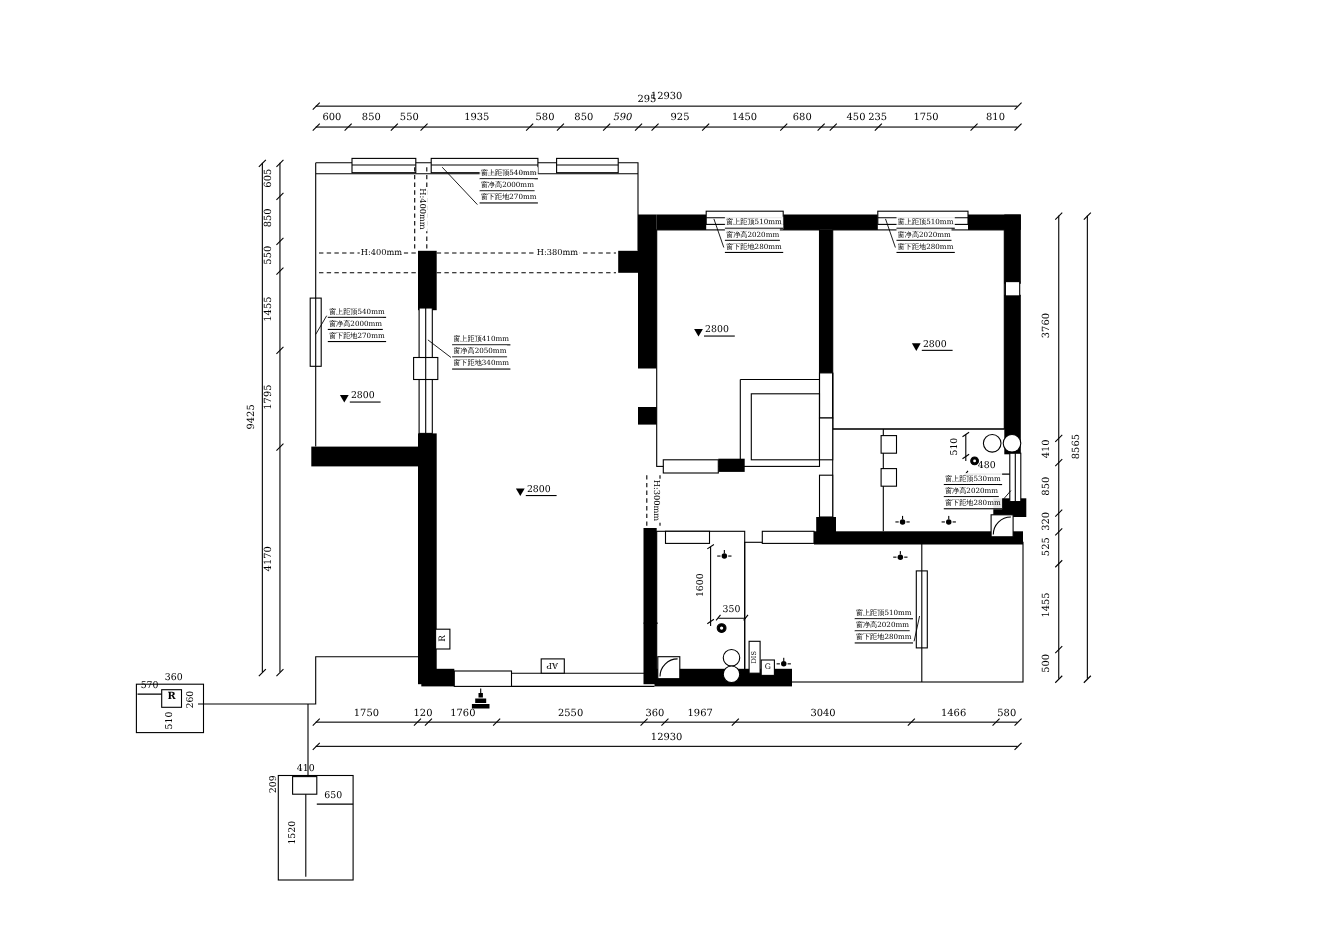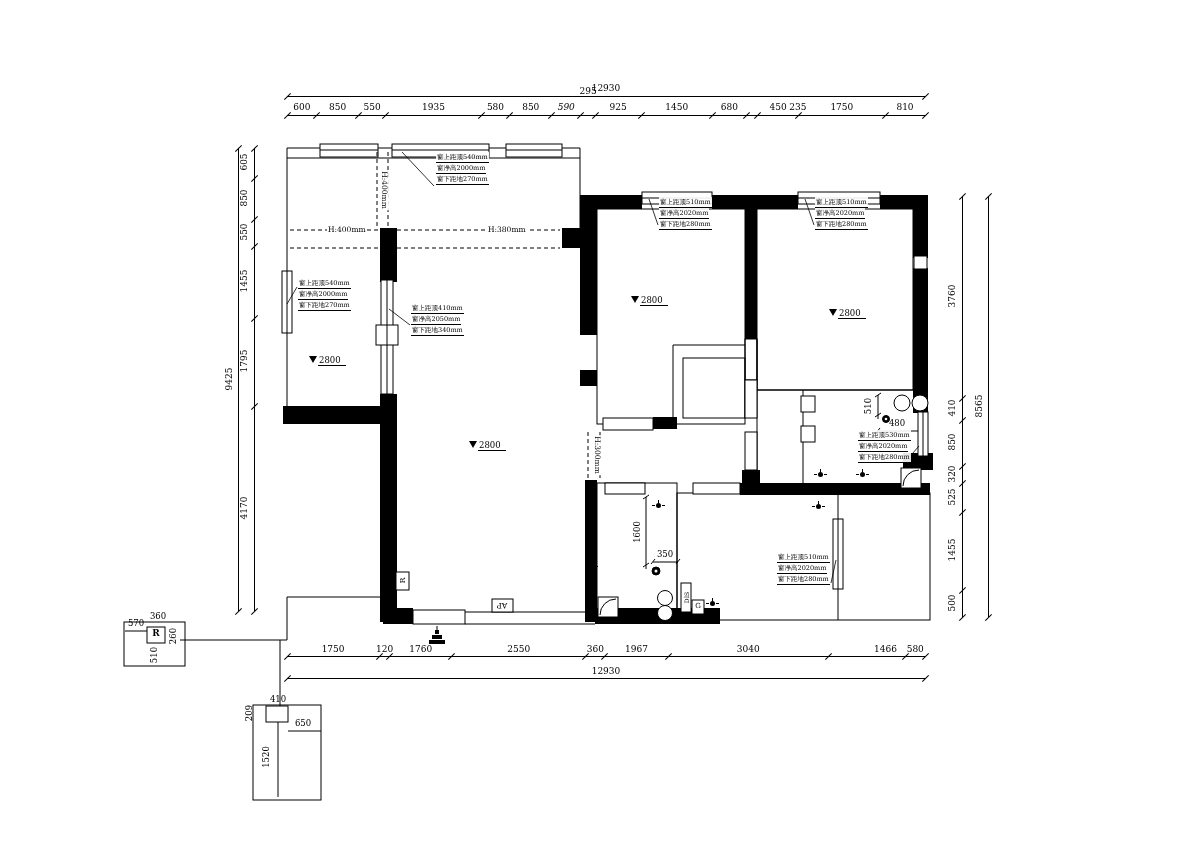--- a/index.html
+++ b/index.html
@@ -6,21 +6,21 @@
   body{width:1200px;height:848px;position:relative;font-family:"DejaVu Serif",serif;color:#000;overflow:hidden}
   #plan{position:absolute;left:0;top:0;width:1200px;height:848px}
   .t{position:absolute;white-space:nowrap;line-height:10px}
   .h-label{font-size:7.5px;background:#fff;padding:0 1px}
   .sd{font-size:8.5px;text-align:center;width:30px}
   .rot{transform:rotate(-90deg);transform-origin:center}
   .rot90{transform:rotate(90deg);transform-origin:center}
   .rot180{transform:rotate(180deg);transform-origin:center}
   .note-group{position:absolute}
   .note{display:block;font-size:6.5px;line-height:10px;border-bottom:0.7px solid #000;width:max-content;background:rgba(255,255,255,.9);padding:0 1px}
-  .level{position:absolute;display:flex;align-items:flex-start;gap:1px}
+  .level{position:absolute;display:flex;align-items:flex-end;gap:1px}
   .tri{width:0;height:0;border-left:4px solid transparent;border-right:4px solid transparent;border-top:7px solid #000}
   .num{font-size:8.5px;line-height:9px;border-bottom:1px solid #000;padding:0 5px 0 1px}
   .lamp{position:absolute;width:15px;height:7px;display:flex;align-items:center}
   .lamp::before,.lamp::after{content:"";flex:1;height:1px;background:#000;margin:0 1px}
   .lamp i{width:5px;height:5px;background:#000;border-radius:50%;position:relative;flex:none}
   .lamp i::after{content:"";position:absolute;left:2px;top:-3px;width:1px;height:3px;background:#000}
   .dim-label{position:absolute;font-size:9px;text-align:center;line-height:10px}
   .eq{position:absolute;text-align:center;line-height:9px}
 </style>
 </head>
@@ -278,21 +278,21 @@
     <div style="position: absolute; left: 823.797px; top: 656px; width: 9px; height: 1px; background: rgb(0, 0, 0); transform: rotate(-45deg);"></div>
     <div style="position: absolute; left: 901.012px; top: 656px; width: 9px; height: 1px; background: rgb(0, 0, 0); transform: rotate(-45deg);"></div>
     <div style="position: absolute; left: 920.5px; top: 656px; width: 9px; height: 1px; background: rgb(0, 0, 0); transform: rotate(-45deg);"></div>
     <div class="dim-label" style="position: absolute; width: 60px; left: 303.087px; top: 644px;">1750</div>
     <div class="dim-label" style="position: absolute; width: 60px; left: 354.572px; top: 644px;">120</div>
     <div class="dim-label" style="position: absolute; width: 60px; left: 390.784px; top: 644px;">1760</div>
     <div class="dim-label" style="position: absolute; width: 60px; left: 488.751px; top: 644px;">2550</div>
     <div class="dim-label" style="position: absolute; width: 60px; left: 565.387px; top: 644px;">360</div>
     <div class="dim-label" style="position: absolute; width: 60px; left: 606.523px; top: 644px;">1967</div>
     <div class="dim-label" style="position: absolute; width: 60px; left: 718.237px; top: 644px;">3040</div>
-    <div class="dim-label" style="position: absolute; width: 60px; left: 836.904px; top: 644px; text-align: right;">1466</div>
+    <div class="dim-label" style="position: absolute; width: 60px; left: 836.904px; top: 644px;">1466</div>
     <div class="dim-label" style="position: absolute; width: 60px; left: 885.256px; top: 644px;">580</div>
     <div style="position: absolute; left: 287px; top: 678px; height: 1px; width: 638px; background: rgb(0, 0, 0);"></div>
     <div style="position: absolute; left: 282.5px; top: 678px; width: 9px; height: 1px; background: rgb(0, 0, 0); transform: rotate(-45deg);"></div>
     <div style="position: absolute; left: 920.5px; top: 678px; width: 9px; height: 1px; background: rgb(0, 0, 0); transform: rotate(-45deg);"></div>
     <div class="dim-label" style="position: absolute; width: 60px; left: 576px; top: 666px;">12930</div>
     <div style="position: absolute; left: 254px; top: 148px; width: 1px; height: 463px; background: rgb(0, 0, 0);"></div>
     <div style="position: absolute; left: 249.5px; top: 148px; width: 9px; height: 1px; background: rgb(0, 0, 0); transform: rotate(-45deg);"></div>
     <div style="position: absolute; left: 249.5px; top: 177.72px; width: 9px; height: 1px; background: rgb(0, 0, 0); transform: rotate(-45deg);"></div>
     <div style="position: absolute; left: 249.5px; top: 219.476px; width: 9px; height: 1px; background: rgb(0, 0, 0); transform: rotate(-45deg);"></div>
     <div style="position: absolute; left: 249.5px; top: 246.495px; width: 9px; height: 1px; background: rgb(0, 0, 0); transform: rotate(-45deg);"></div>

